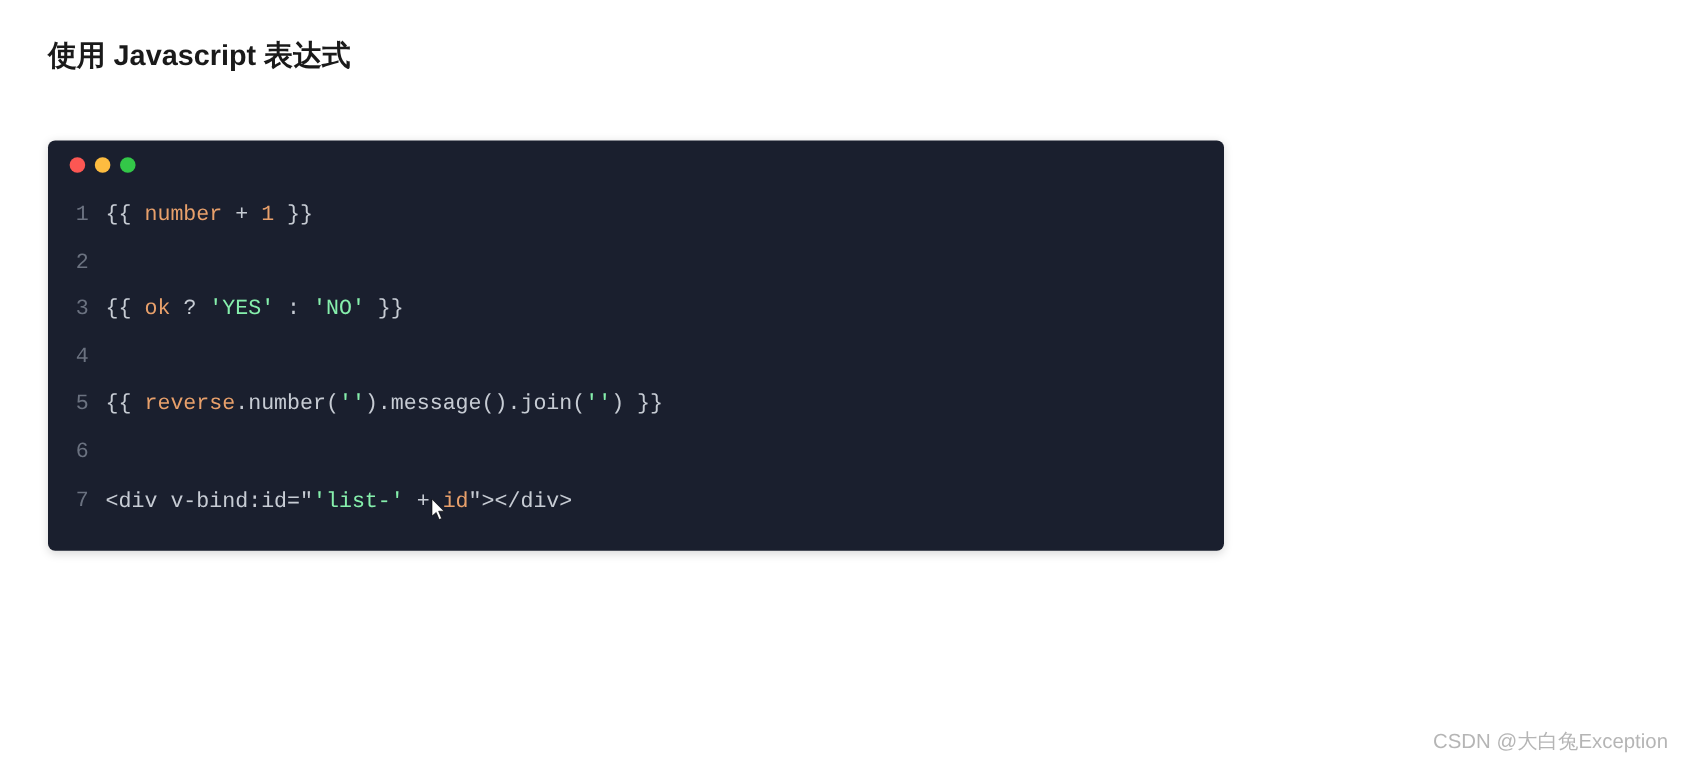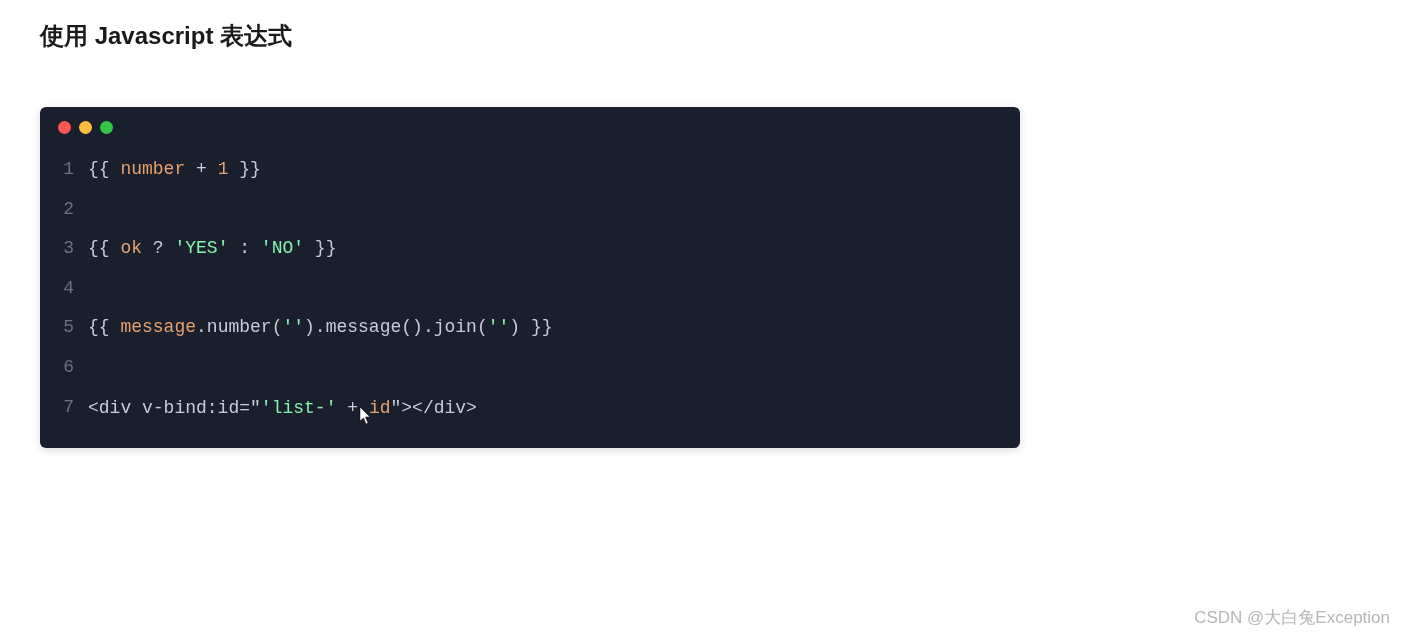--- a/index.html
+++ b/index.html
@@ -6,21 +6,21 @@
     margin: 0;
     padding: 0;
     font-family: -apple-system, BlinkMacSystemFont, "PingFang SC", "Microsoft YaHei", sans-serif;
     background: #fff;
     color: #333;
     width: 1416px;
     height: 635px;
     position: relative;
   }
   .container {
-    padding: 20px 40px;
+    padding: 30px 40px;
   }
   .heading {
     font-size: 24px;
     font-weight: 700;
     color: #1a1a1a;
     margin: 0 0 55px 0;
   }
   .paragraph {
     font-size: 23px;
     color: #333;
@@ -116,21 +116,21 @@
         <div class="code-line">
           <span class="line-num">3</span>
           <span class="line-content"><span class="tok-plain">{{ </span><span class="tok-orange">ok</span><span class="tok-plain"> ? </span><span class="tok-green">'YES'</span><span class="tok-plain"> : </span><span class="tok-green">'NO'</span><span class="tok-plain"> }}</span></span>
         </div>
         <div class="code-line">
           <span class="line-num">4</span>
           <span class="line-content"></span>
         </div>
         <div class="code-line">
           <span class="line-num">5</span>
-          <span class="line-content"><span class="tok-plain">{{ </span><span class="tok-orange">message</span><span class="tok-plain">.number(</span><span class="tok-green">''</span><span class="tok-plain">).message().join(</span><span class="tok-green">''</span><span class="tok-plain">) }}</span></span>
+          <span class="line-content"><span class="tok-plain">{{ </span><span class="tok-orange">reverse</span><span class="tok-plain">.number(</span><span class="tok-green">''</span><span class="tok-plain">).message().join(</span><span class="tok-green">''</span><span class="tok-plain">) }}</span></span>
         </div>
         <div class="code-line">
           <span class="line-num">6</span>
           <span class="line-content"></span>
         </div>
         <div class="code-line">
           <span class="line-num">7</span>
           <span class="line-content"><span class="tok-plain">&lt;div v-bind:id=</span><span class="tok-plain">"</span><span class="tok-green">'list-'</span><span class="tok-plain"> + </span><span class="tok-orange">id</span><span class="tok-plain">"</span><span class="tok-plain">&gt;&lt;/div&gt;</span><span class="cursor" style="position: relative; left: -120px; top: 14px;"><svg width="14" height="20" viewBox="0 0 14 20">
                 <path d="M1 1 L1 15 L4.5 12 L7 18 L9 17 L6.5 11 L11 11 Z" fill="#fff" stroke="#000" stroke-width="0.5"></path>
               </svg></span></span>

